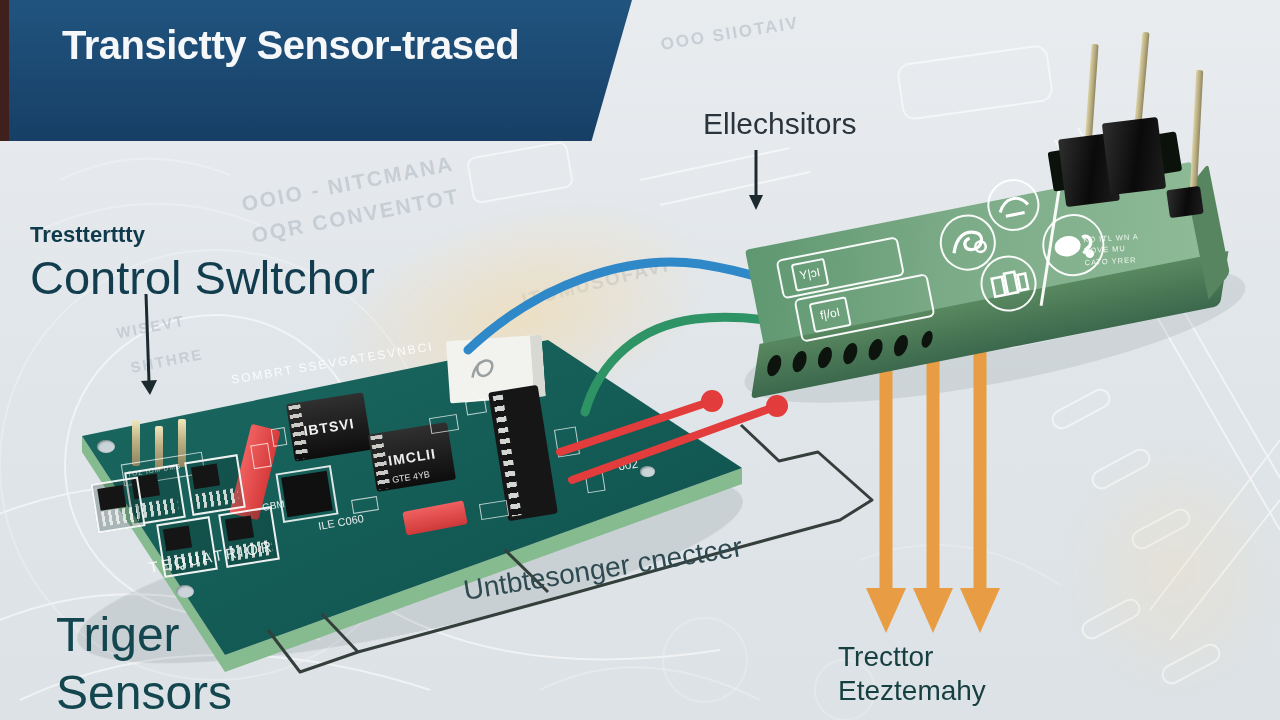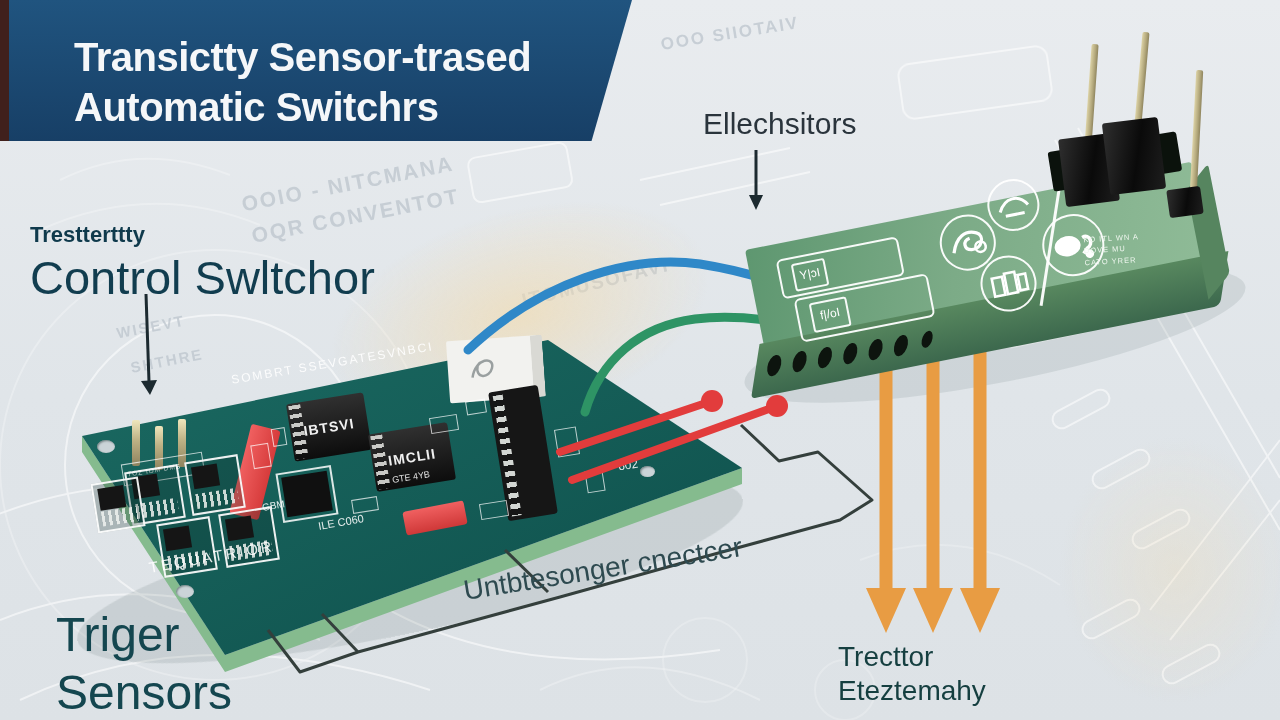--- a/index.html
+++ b/index.html
@@ -11,21 +11,21 @@
   .wm{position:absolute;color:#bcc5cd;font-weight:bold;letter-spacing:2px;opacity:.75;white-space:nowrap;}
 
   
   .glow{position:absolute;border-radius:50%;}
 
   
   .banner{position:absolute;left:0;top:0;width:632px;height:141px;z-index:8;
           background:linear-gradient(100deg,#1f528517 0,transparent 0),linear-gradient(180deg,#20547f,#173f66);
           clip-path:polygon(0 0,100% 0,93.6% 100%,0 100%);}
   .banner-strip{position:absolute;left:0;top:0;width:9px;height:141px;background:#40201c;z-index:9;}
-  .banner h1{margin:12px;padding:20px 0 0 62px;color:#f5f7f9;font-size:40px;line-height:1.26;
+  .banner h1{margin:0;padding:20px 0 0 62px;color:#f5f7f9;font-size:40px;line-height:1.26;
              font-weight:bold;letter-spacing:-.5px;}
 
   
   .lbl{position:absolute;z-index:9;white-space:nowrap;line-height:1.2;}
 
   
   .pcbc{position:absolute;z-index:4;}
   .silk{color:rgba(255,255,255,.88);white-space:nowrap;}
   .chip{background:linear-gradient(180deg,#303030,#0d0d0d);border-radius:3px;color:#f0f0f0;
         display:flex;align-items:center;justify-content:center;font-weight:bold;letter-spacing:1px;}
@@ -280,21 +280,20 @@
   <div class="hpin" style="left:1088px;top:44px;height:104px;transform:rotate(4deg)"></div>
   <div class="hpin" style="left:1138px;top:32px;height:104px;transform:rotate(5deg)"></div>
   <div class="hpin" style="left:1193px;top:70px;height:124px;transform:rotate(3deg)"></div>
   <div class="relay" style="left:1062px;top:136px;width:54px;height:68px;transform:rotate(-7deg)"></div>
   <div class="relay" style="left:1106px;top:120px;width:56px;height:72px;transform:rotate(-7deg)"></div>
   <div class="relay" style="left:1168px;top:188px;width:34px;height:28px;transform:rotate(-8deg)"></div>
 
   <div class="banner">
     <h1>
       <span>Transictty Sensor-trased</span><br>
-      <span>Automatic Switchrs</span>
     </h1>
   </div>
   <div class="banner-strip"></div>
 
   <svg class="layer" style="z-index:9">
     <g stroke="#1c2a30" stroke-width="3" fill="#1c2a30">
       <path d="M756,150 L756,196" fill="none"></path>
       <polygon points="756,210 749,195 763,195" stroke="none"></polygon>
       <path d="M146,294 L149,382" fill="none"></path>
       <polygon points="150,395 141,381 157,380" stroke="none"></polygon>

